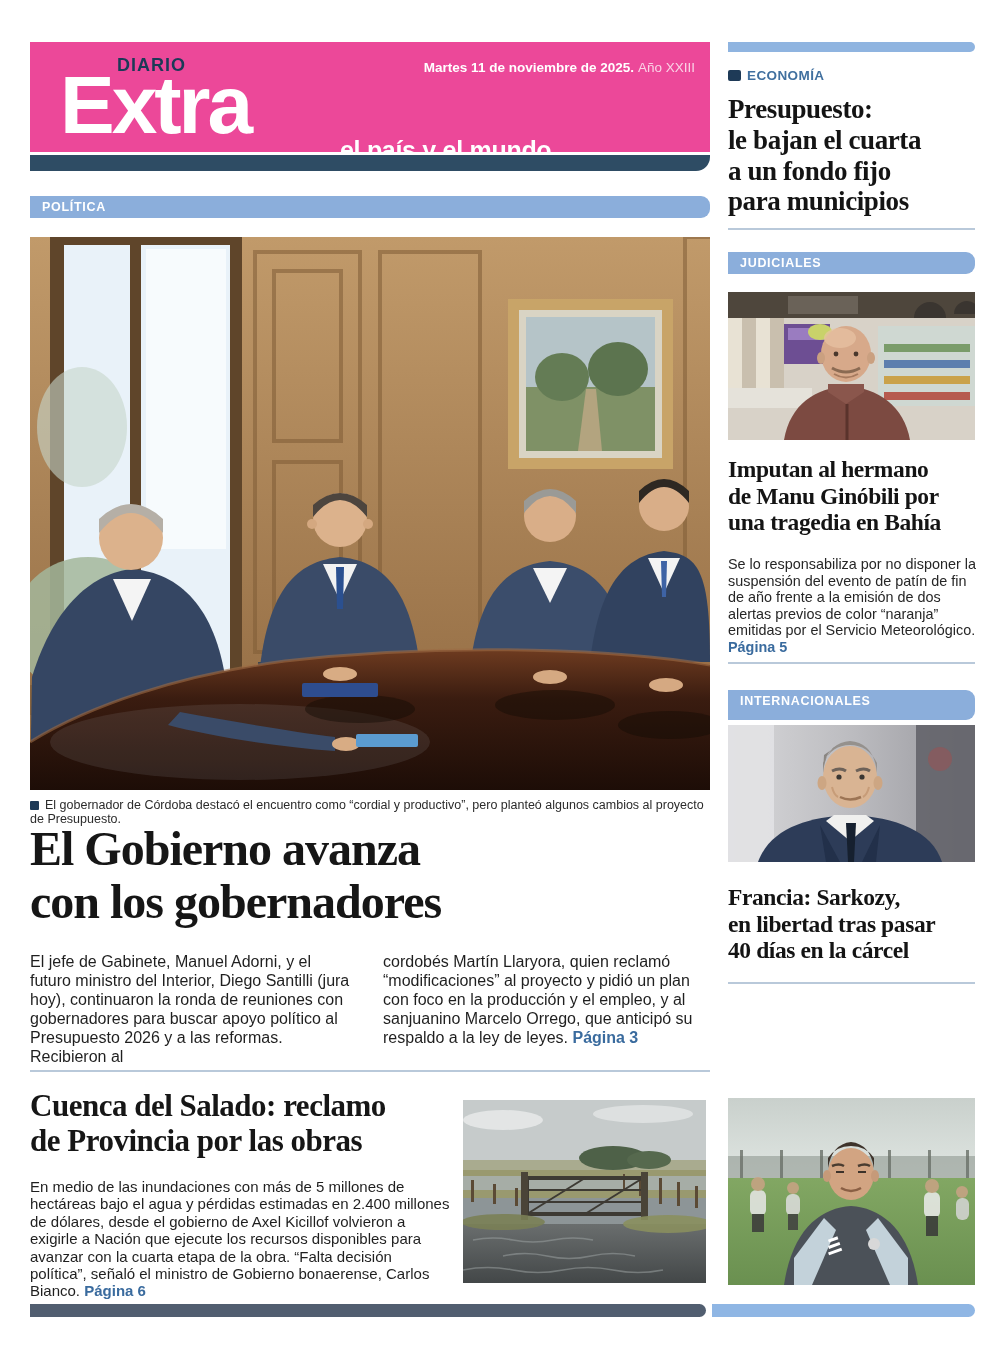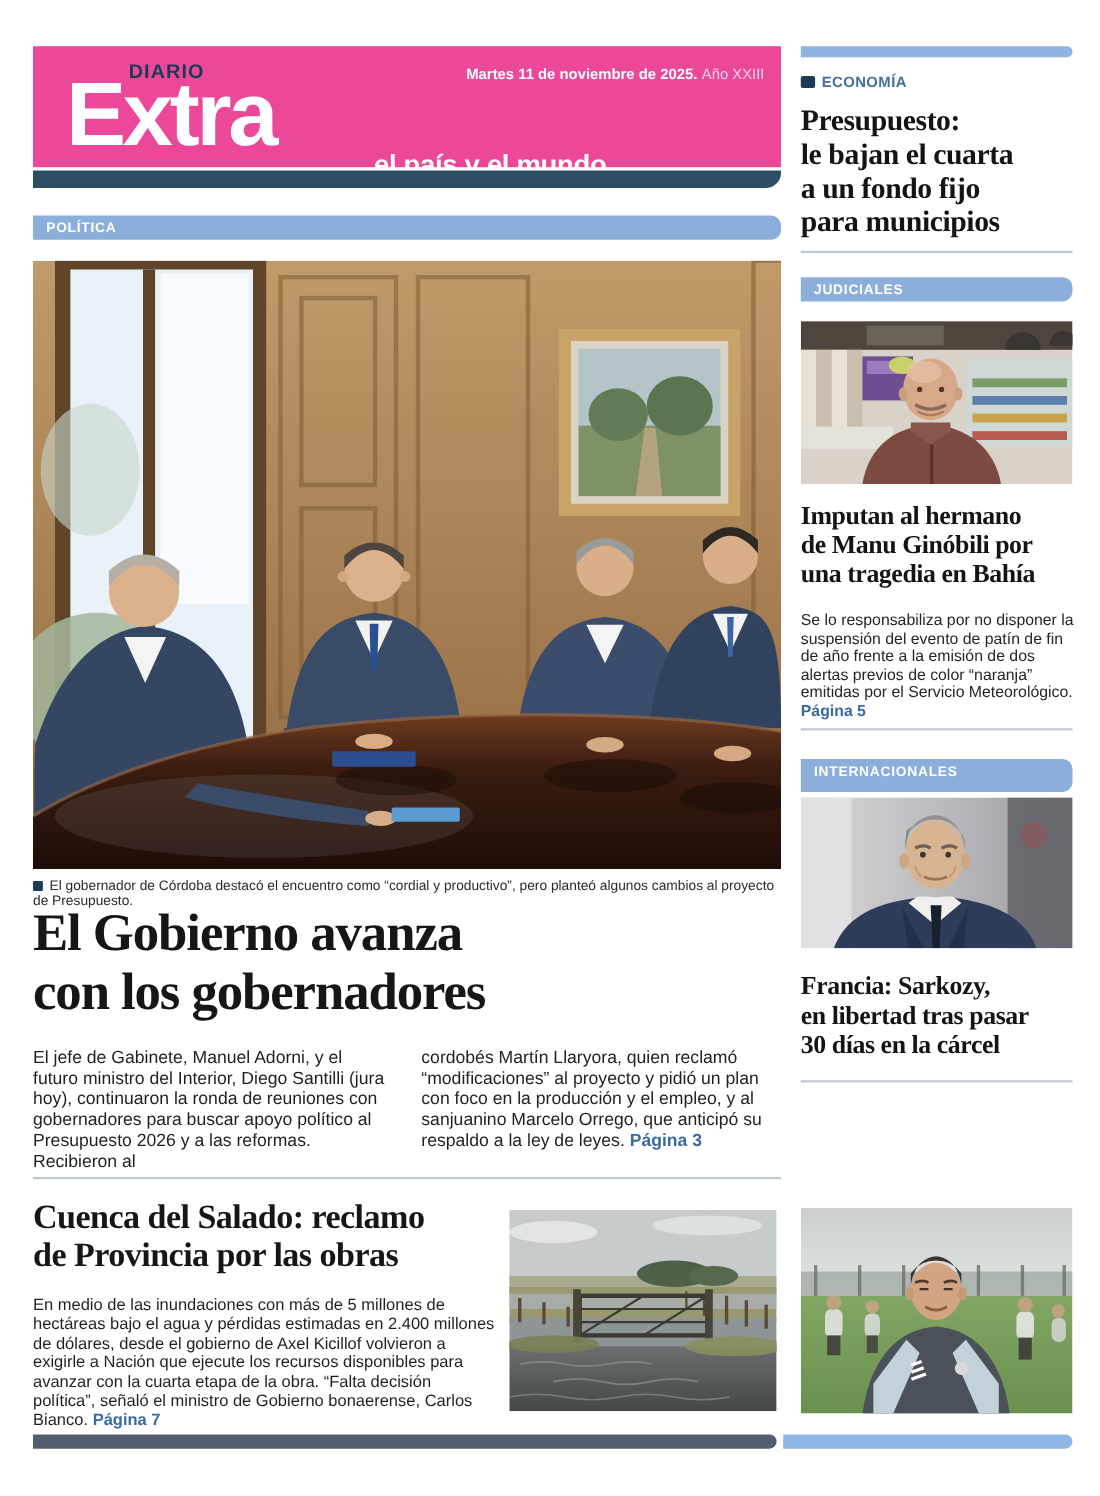--- a/index.html
+++ b/index.html
@@ -175,21 +175,21 @@
 
   <p class="abs bodytxt" style="left:30px;top:952px;width:322px;margin:0;">El jefe de Gabinete, Manuel Adorni, y el futuro ministro del Interior, Diego Santilli (jura hoy), continuaron la ronda de reuniones con gobernadores para buscar apoyo político al Presupuesto 2026 y a las reformas. Recibieron al</p>
   <p class="abs bodytxt" style="left:383px;top:952px;width:327px;margin:0;"><span>cordobés Martín Llaryora, quien reclamó “modificaciones” al proyecto y pidió un plan con foco en la producción y el empleo, y al sanjuanino Marcelo Orrego, que anticipó su respaldo a la ley de leyes.</span>
      <span class="pref">Página 3</span></p>
 
   <div class="abs rule" style="left:30px;top:1070px;width:680px;"></div>
 
   <h2 class="abs serif cuenca-hl pre" style="left:30px;top:1088px;width:440px;margin:0;">Cuenca del Salado: reclamo
 de Provincia por las obras</h2>
   <p class="abs cuenca-body" style="left:30px;top:1178px;width:420px;margin:0;"><span>En medio de las inundaciones con más de 5 millones de hectáreas bajo el agua y pérdidas estimadas en 2.400 millones de dólares, desde el gobierno de Axel Kicillof volvieron a exigirle a Nación que ejecute los recursos disponibles para avanzar con la cuarta etapa de la obra. “Falta decisión política”, señaló el ministro de Gobierno bonaerense, Carlos Bianco.</span>
-     <span class="pref">Página 7</span></p>
+     <span class="pref">Página 6</span></p>
 
   <figure class="abs" role="img" style="left:463px;top:1100px;width:243px;height:183px;" aria-label="Campo rural inundado con una tranquera metálica y alambrados bajo un cielo gris">
     <svg viewBox="0 0 243 183" preserveAspectRatio="none">
       <rect width="243" height="75" fill="#c6cbcb"></rect>
       <ellipse cx="40" cy="20" rx="40" ry="10" fill="#ffffff" opacity=".5"></ellipse>
       <ellipse cx="180" cy="14" rx="50" ry="9" fill="#ffffff" opacity=".4"></ellipse>
       <rect x="0" y="60" width="243" height="16" fill="#a9ab8f"></rect>
       <ellipse cx="150" cy="58" rx="34" ry="12" fill="#4e6148"></ellipse>
       <ellipse cx="186" cy="60" rx="22" ry="9" fill="#56694e"></ellipse>
       <rect x="0" y="70" width="243" height="32" fill="#99996f"></rect>
@@ -326,21 +326,21 @@
       <circle cx="111" cy="52" r="2.6" fill="#3a3632"></circle>
         <circle cx="134" cy="52" r="2.6" fill="#3a3632"></circle>
       <path d="M112,72 q10,5 21,0" stroke="#9c7454" stroke-width="2.5" fill="none"></path>
       <path d="M104,62 q2,8 6,10" stroke="#c79c78" stroke-width="2" fill="none"></path>
       <path d="M141,62 q-2,8 -6,10" stroke="#c79c78" stroke-width="2" fill="none"></path>
     </svg>
   </figure>
 
   <h2 class="abs serif r-hl2 pre" style="left:728px;top:884px;width:250px;margin:0;">Francia: Sarkozy,
 en libertad tras pasar
-30 días en la cárcel</h2>
+40 días en la cárcel</h2>
 
   <div class="abs rule" style="left:728px;top:982px;width:247px;"></div>
 
 
   <figure class="abs" role="img" style="left:728px;top:1098px;width:247px;height:187px;" aria-label="Lionel Scaloni con camiseta de entrenamiento en un campo de juego">
     <svg viewBox="0 0 247 187" preserveAspectRatio="none">
       <linearGradient id="sky2" x1="0" y1="0" x2="0" y2="1">
         <stop offset="0" stop-color="#c9d0cc"></stop>
           <stop offset="1" stop-color="#e0e6e2"></stop>
       </linearGradient>

